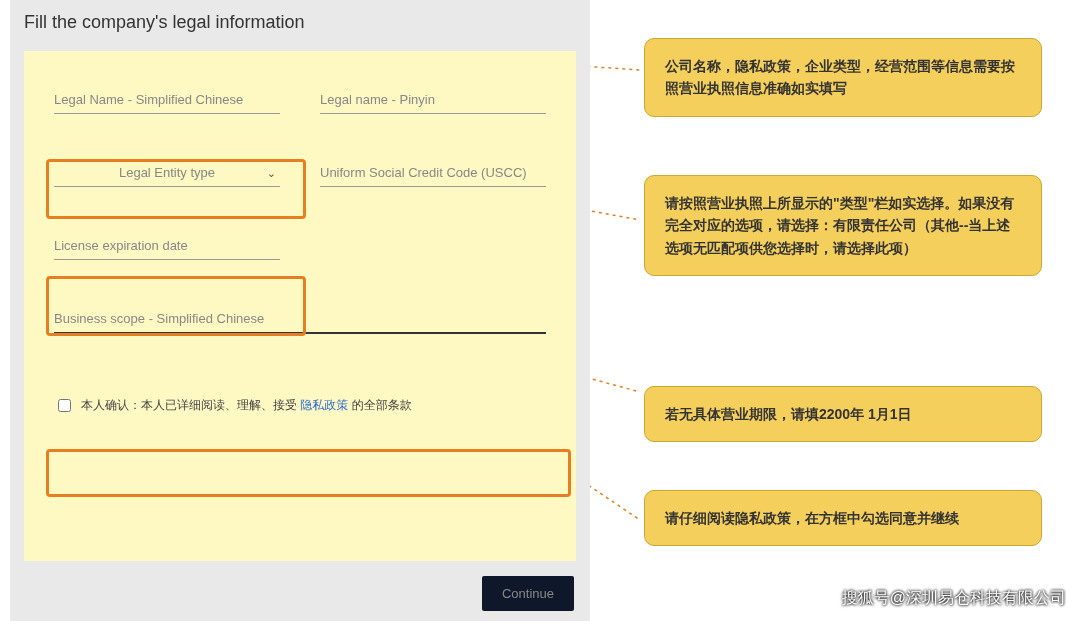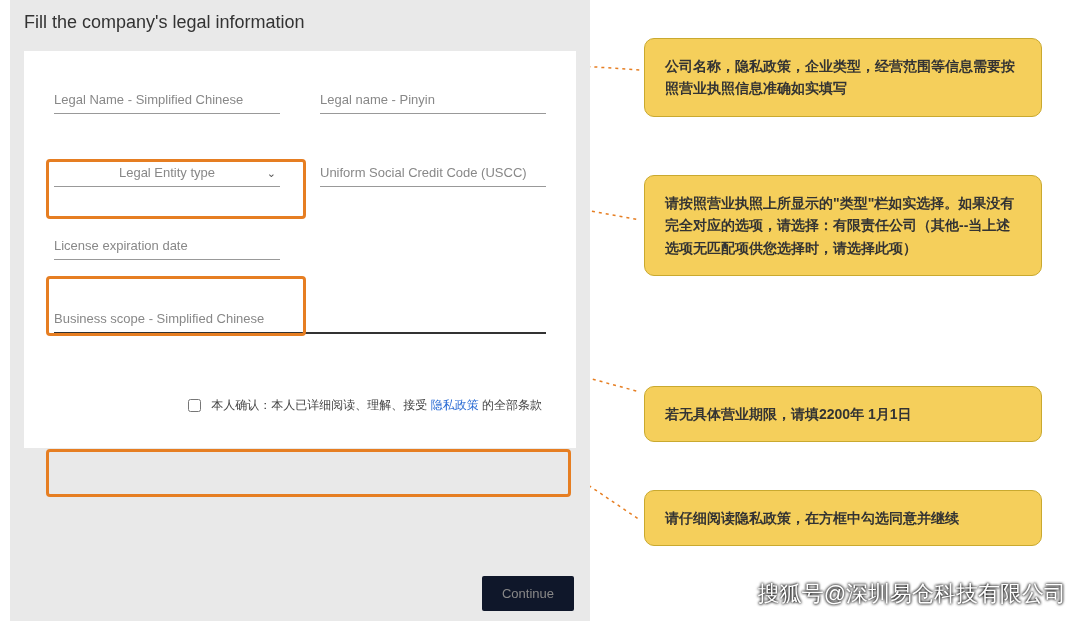--- a/index.html
+++ b/index.html
@@ -19,24 +19,24 @@
     height: 621px;
     background: #e9e9e9;
     padding: 12px 14px;
   }
   .form-title {
     font-size: 18px;
     color: #333;
     margin-bottom: 18px;
   }
   .form-card {
-    background: #ffffff;
+    background: #fef9c3;
     padding: 35px 30px 25px 30px;
     position: relative;
-    height: 397px;
+    height: 510px;
   }
   .field-row {
     display: flex;
     gap: 40px;
     margin-bottom: 45px;
   }
   .field {
     flex: 1;
     position: relative;
   }
@@ -82,21 +82,20 @@
   .hb2 { left: 22px; top: 225px; width: 260px; height: 60px; }
   .hb3 { left: 22px; top: 398px; width: 525px; height: 48px; }
   .consent {
     display: flex;
     align-items: center;
     gap: 10px;
     font-size: 12px;
     color: #444;
     margin-top: 55px;
     padding: 8px 4px;
-    justify-content: flex-end;
   }
   .consent input { width: 13px; height: 13px; }
   .consent .link { color: #2a6bd4; }
   .continue-btn {
     position: absolute;
     right: 16px;
     bottom: 10px;
     background: #0f172a;
     color: #888;
     border: none;
@@ -125,21 +124,21 @@
   svg.connector {
     position: absolute;
     left: 0; top: 0;
     width: 1080px; height: 621px;
     pointer-events: none;
   }
   .watermark {
     position: absolute;
     right: 14px;
     bottom: 12px;
-    font-size: 22px;
+    font-size: 16px;
     color: #fff;
     text-shadow: 0 0 3px #000, 0 0 3px #000;
     font-weight: 500;
   }
 </style>
 </head>
 <body>
 
 <svg class="connector">
   <line x1="315" y1="48" x2="640" y2="70" stroke="#e67e22" stroke-width="1.5" stroke-dasharray="3 4"></line>

